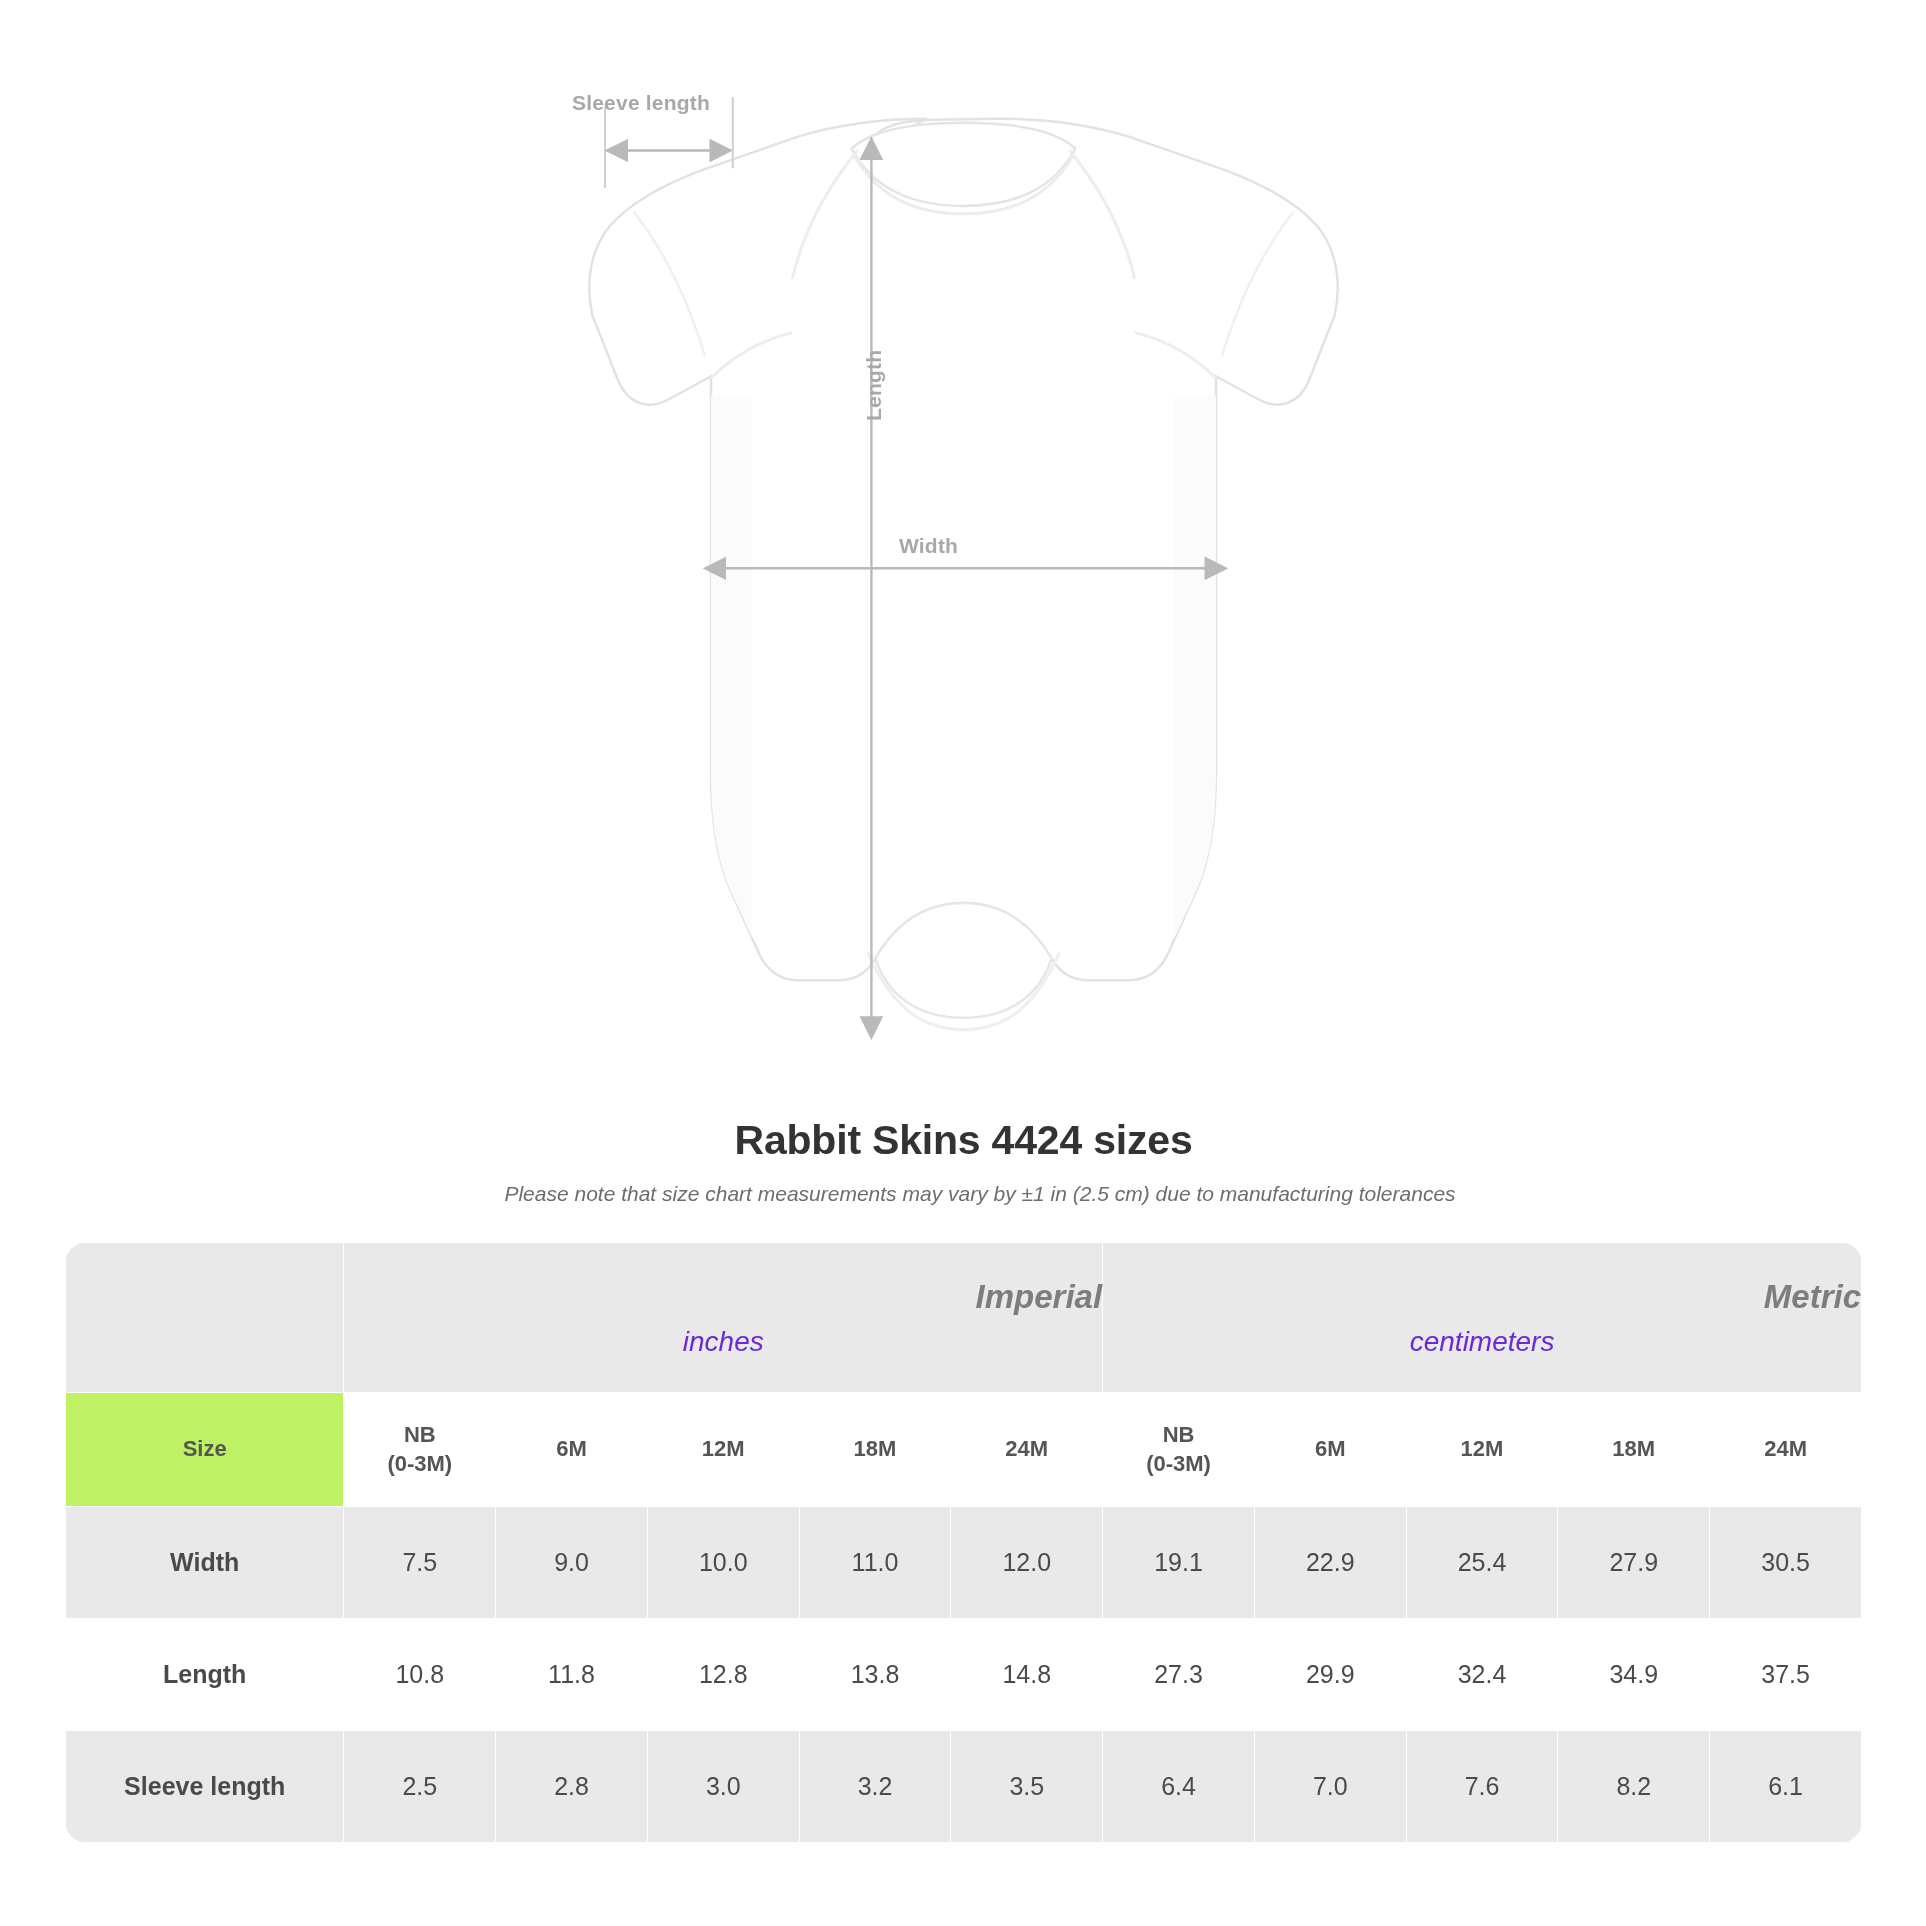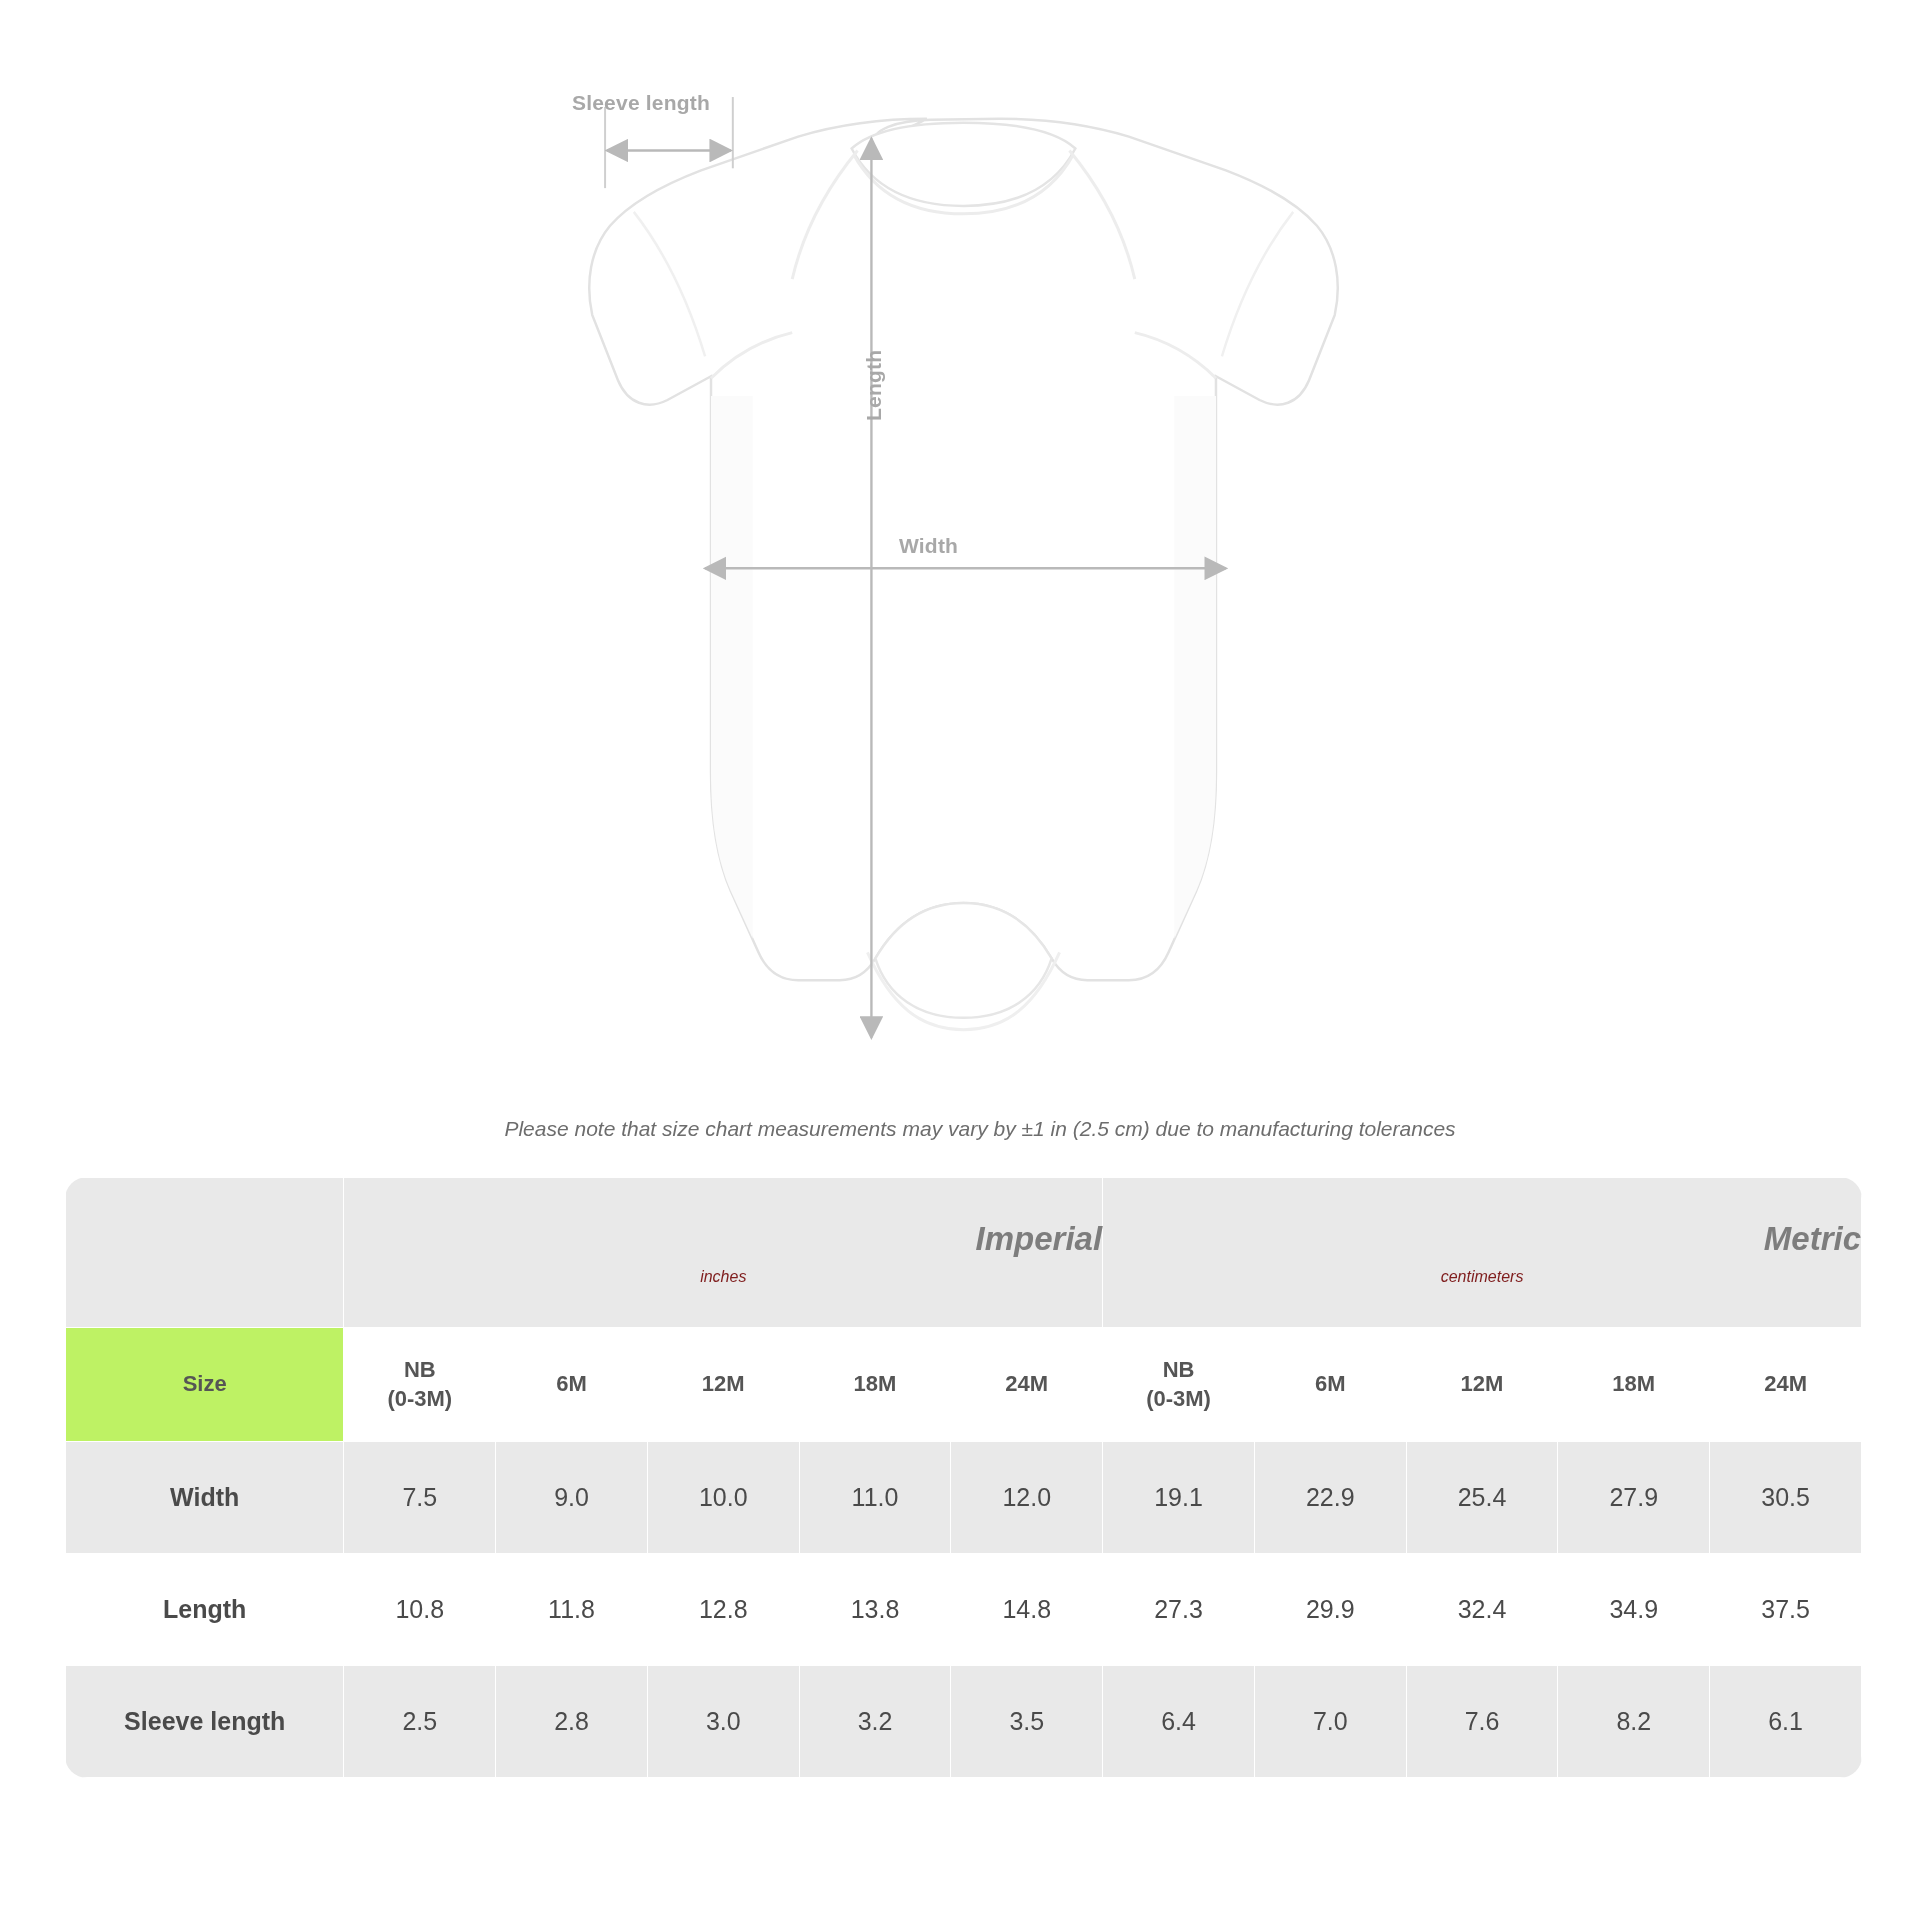--- a/index.html
+++ b/index.html
@@ -95,23 +95,23 @@
     padding: 0;
   }
   .unit-sys {
     font-size: 33px;
     font-style: italic;
     font-weight: bold;
     color: #7d7d7d;
     text-align: right;
   }
   .unit-sub {
-    font-size: 16px;
+    font-size: 28px;
     font-style: italic;
-    color: #7f1d1d;
+    color: #6d28d9;
     margin-top: 10px;
   }
   .head-row td {
     background: #ffffff;
     height: 111px;
     font-size: 22px;
     font-weight: bold;
     color: #555555;
     line-height: 1.3;
   }
@@ -224,20 +224,21 @@
         <line x1="880" y1="140" x2="880" y2="1048" stroke="#b9b9b9" stroke-width="2.4" marker-start="url(#arrHs)" marker-end="url(#arrH)"></line>
       </g>
     </svg>
 
     <div class="dim-label sleeve">Sleeve length</div>
     <div class="dim-label width">Width</div>
     <div class="dim-label length">Length</div>
   </div>
 
   <div class="title-block">
+    <div class="chart-title">Rabbit Skins 4424 sizes</div>
     <div class="chart-note">Please note that size chart measurements may vary by ±1 in (2.5 cm) due to manufacturing tolerances</div>
   </div>
 
   <div class="table-wrap">
     <table class="size-table">
       <colgroup>
         <col class="c0">
           <col class="cx">
           <col class="cx">
           <col class="cx">

